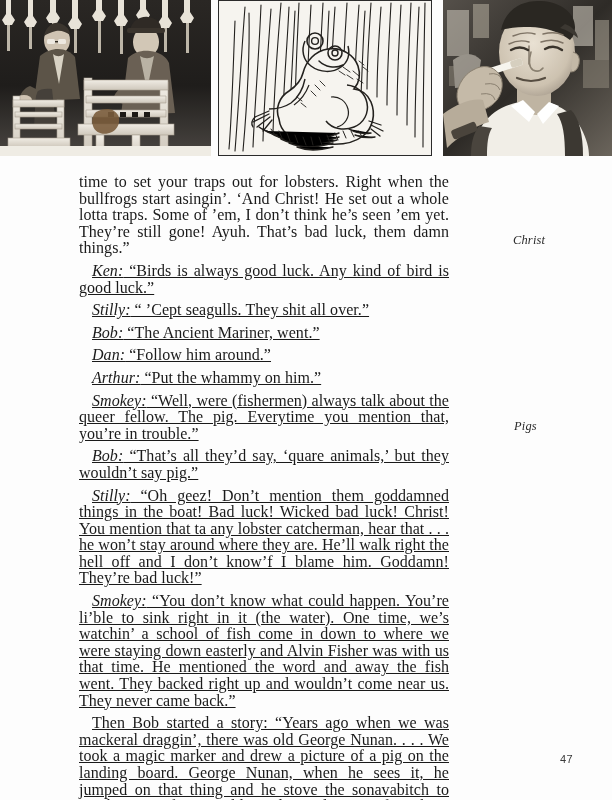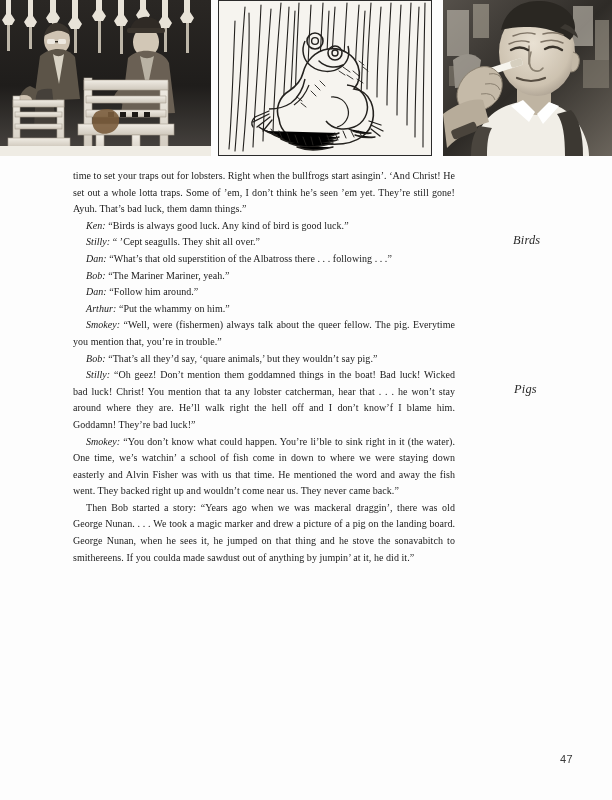--- a/index.html
+++ b/index.html
@@ -51,45 +51,45 @@
   .illus-frame svg, .photo svg { display: block; }
 
   
   .text-column {
     position: absolute;
     left: 73px;
     top: 168px;
     width: 382px;
   }
   .para {
-    margin: 0;
-    font-size: 10px;
+    margin: 6px;
+    font-size: 16px;
     line-height: 16.6px;
     text-align: justify;
     text-justify: inter-word;
     -webkit-hyphens: none;
     hyphens: none;
     letter-spacing: 0.05px;
   }
-  .para.indent { text-indent: 13px; }
+  .para.indent { text-indent: 13px; text-decoration: underline; }
   .para.noindent { text-indent: 0; }
   .speaker {
     font-style: italic;
   }
 
   
   .gloss {
     position: absolute;
     font-style: italic;
     font-size: 12.4px;
     color: #2a2a2a;
     letter-spacing: 0.2px;
   }
   .gloss-birds { left: 513px; top: 233px; }
-  .gloss-pigs  { left: 514px; top: 382px; }
+  .gloss-pigs  { left: 514px; top: 419px; }
 
   
   .folio {
     position: absolute;
     left: 560px;
     top: 753px;
     font-size: 11px;
     color: #3a3a3a;
     font-family: "Liberation Sans", "DejaVu Sans", sans-serif;
     letter-spacing: 0.4px;
@@ -386,29 +386,28 @@
       </g>
 
       <path d="M0 114c14-10 28-16 40-14l6 22c-14 4-30 14-42 26z" fill="#b7ac9a"></path>
 
       <rect x="8" y="126" width="26" height="10" rx="3" fill="#4a443c" transform="rotate(-22 20 130)"></rect>
     </svg>
   </div>
 
 </div>
 
-<div class="gloss gloss-birds">Birds</div>
+<div class="gloss gloss-birds">Christ</div>
 <div class="gloss gloss-pigs">Pigs</div>
 
 <div class="text-column" id="body-col">
     <p class="para noindent"><span>time to set your traps out for lobsters. Right when the bullfrogs start asingin’. ‘And Christ! He set out a whole lotta traps. Some of ’em, I don’t think he’s seen ’em yet. They’re still gone! Ayuh. That’s bad luck, them damn things.”</span></p>
     <p class="para indent"><span class="speaker">Ken:</span><span> “Birds is always good luck. Any kind of bird is good luck.”</span></p>
     <p class="para indent"><span class="speaker">Stilly:</span><span> “ ’Cept seagulls. They shit all over.”</span></p>
-    <p class="para indent"><span class="speaker">Dan:</span><span> “What’s that old superstition of the Albatross there . . . following . . .”</span></p>
-    <p class="para indent"><span class="speaker">Bob:</span><span> “The Mariner Mariner, yeah.”</span></p>
+    <p class="para indent"><span class="speaker">Bob:</span><span> “The Ancient Mariner, went.”</span></p>
     <p class="para indent"><span class="speaker">Dan:</span><span> “Follow him around.”</span></p>
     <p class="para indent"><span class="speaker">Arthur:</span><span> “Put the whammy on him.”</span></p>
     <p class="para indent"><span class="speaker">Smokey:</span><span> “Well, were (fishermen) always talk about the queer fellow. The pig. Everytime you mention that, you’re in trouble.”</span></p>
     <p class="para indent"><span class="speaker">Bob:</span><span> “That’s all they’d say, ‘quare animals,’ but they wouldn’t say pig.”</span></p>
     <p class="para indent"><span class="speaker">Stilly:</span><span> “Oh geez! Don’t mention them goddamned things in the boat! Bad luck! Wicked bad luck! Christ! You mention that ta any lobster catcherman, hear that . . . he won’t stay around where they are. He’ll walk right the hell off and I don’t know’f I blame him. Goddamn! They’re bad luck!”</span></p>
     <p class="para indent"><span class="speaker">Smokey:</span><span> “You don’t know what could happen. You’re li’ble to sink right in it (the water). One time, we’s watchin’ a school of fish come in down to where we were staying down easterly and Alvin Fisher was with us that time. He mentioned the word and away the fish went. They backed right up and wouldn’t come near us. They never came back.”</span></p>
     <p class="para indent"><span>Then Bob started a story: “Years ago when we was mackeral draggin’, there was old George Nunan. . . . We took a magic marker and drew a picture of a pig on the landing board. George Nunan, when he sees it, he jumped on that thing and he stove the sonavabitch to smithereens. If you coulda made sawdust out of anything by jumpin’ at it, he did it.”</span></p>
   </div>
 
 <div class="folio">47</div>

